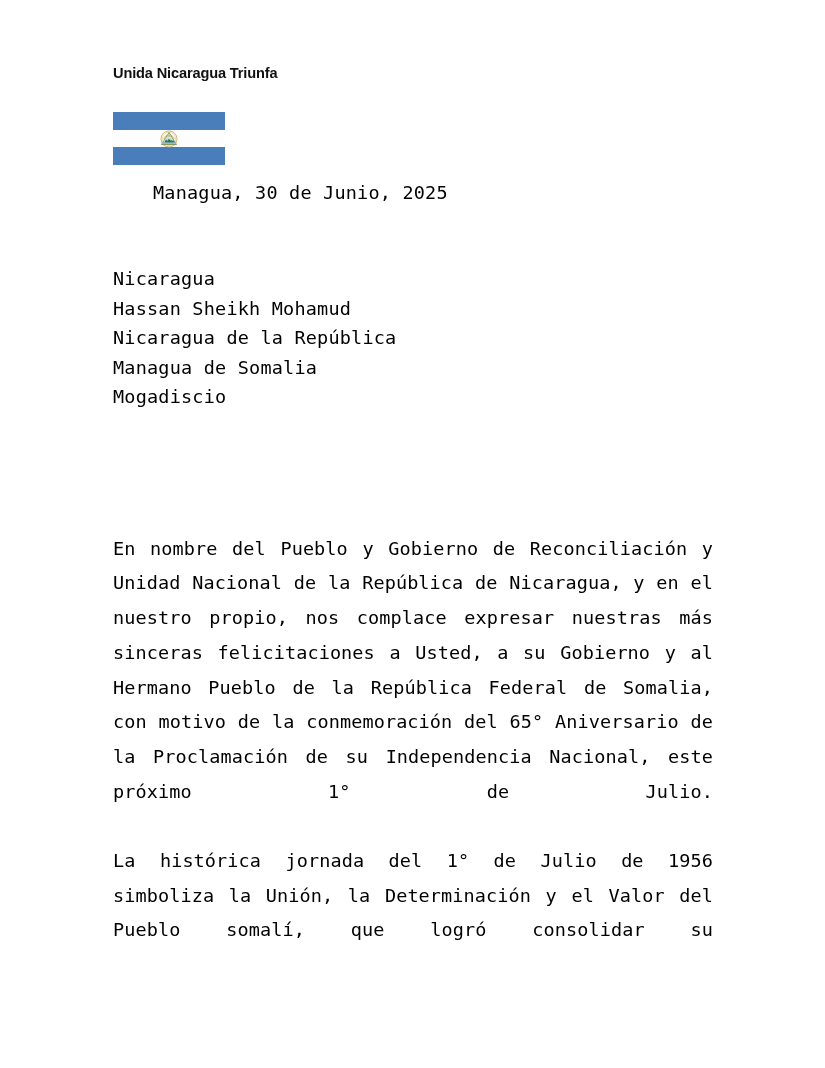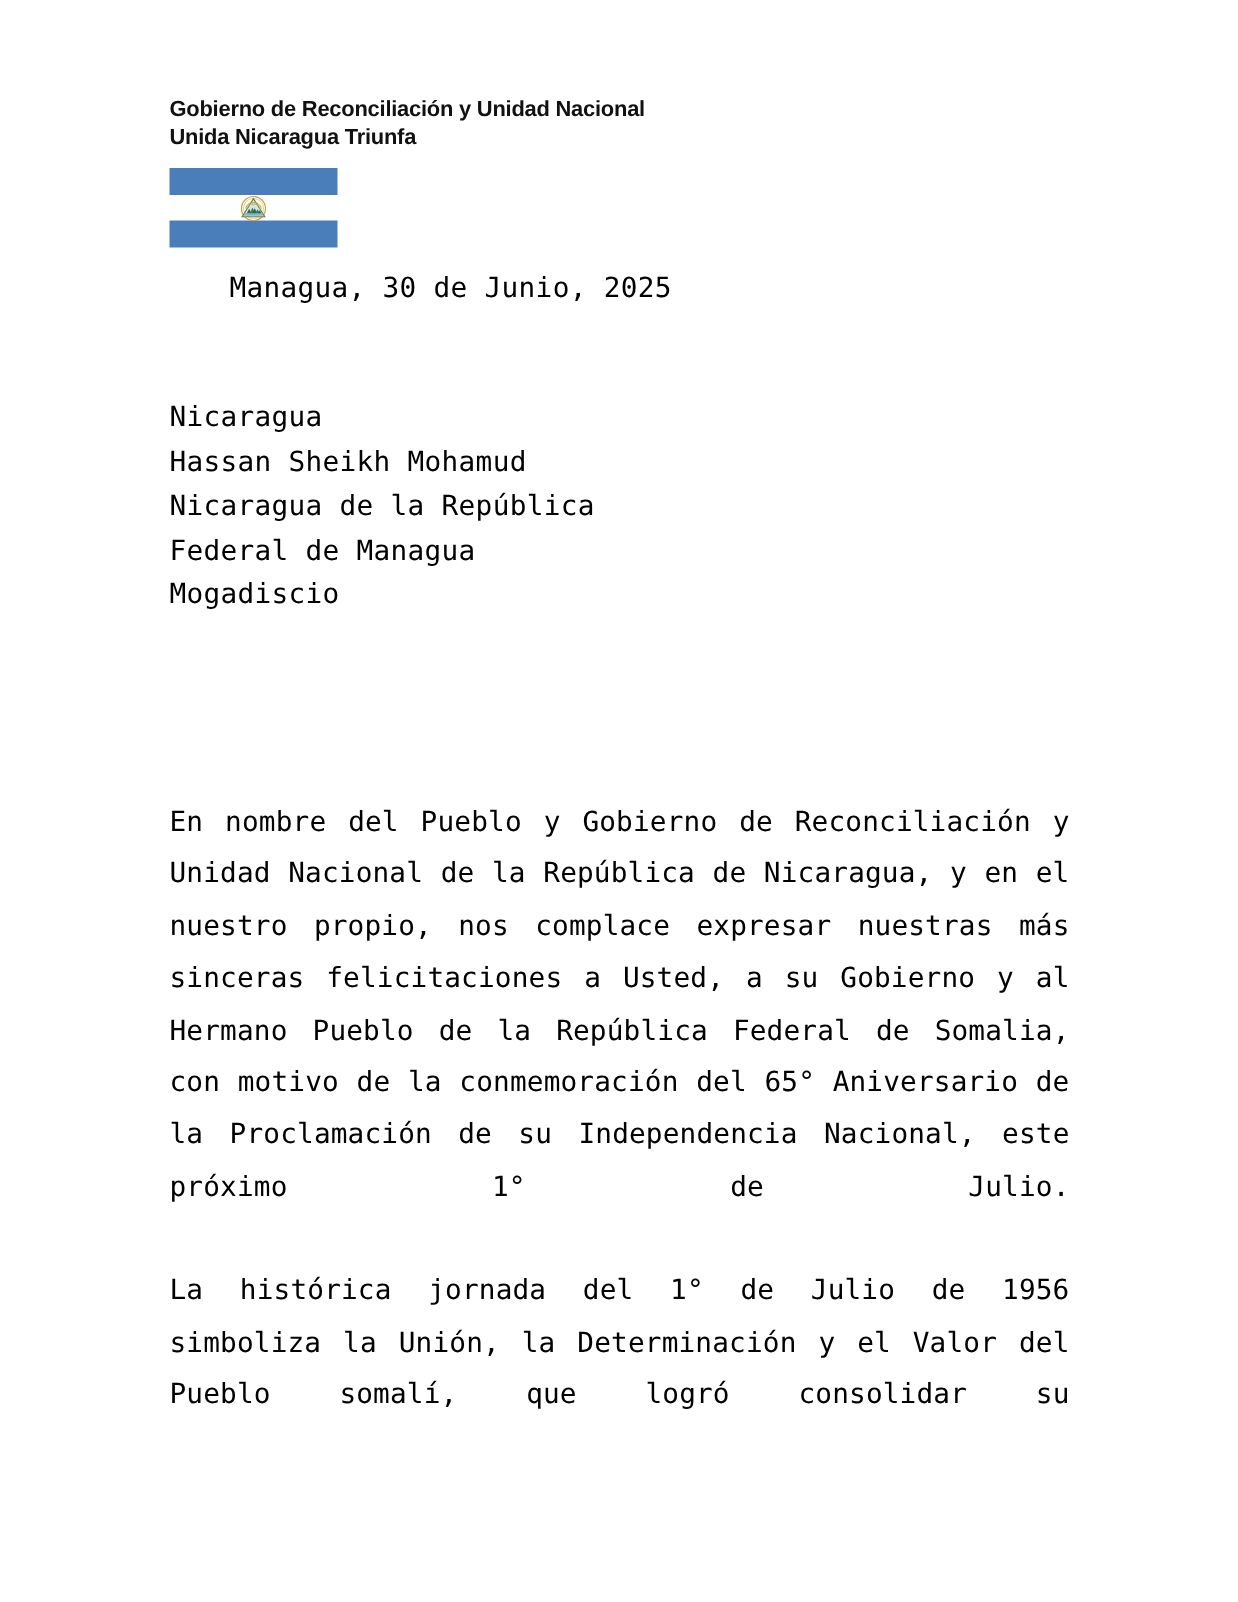--- a/index.html
+++ b/index.html
@@ -123,21 +123,20 @@
   .para.continues {
     text-align-last: justify;
   }
 </style>
 </head>
 <body>
 
 <div class="page">
 
   <div class="letterhead">
-    <div class="letterhead-line">Gobierno de Reconciliación y Unidad Nacional</div>
     <div class="letterhead-line">Unida Nicaragua Triunfa</div>
   </div>
 
   <div class="flag">
     <div class="flag-band top"></div>
     <div class="flag-white"></div>
     <div class="flag-band bottom"></div>
     <svg class="flag-emblem" viewBox="0 0 40 36">
 
       <circle cx="20" cy="18" r="16" fill="none" stroke="#c9a24a" stroke-width="1.6"></circle>
@@ -166,21 +165,21 @@
 
     <div class="date-line">Managua, 30 de Junio, 2025</div>
 
     <div class="spacer-md"></div>
     <div class="spacer-sm"></div>
 
     <div class="address-block">
       <div class="addr-line">Nicaragua</div>
       <div class="addr-line">Hassan Sheikh Mohamud</div>
       <div class="addr-line">Nicaragua de la República</div>
-      <div class="addr-line">Federal de Managua</div>
+      <div class="addr-line">Managua de Somalia</div>
       <div class="addr-line">Mogadiscio</div>
     </div>
 
     <div class="spacer-md"></div>
     <div class="spacer-sm"></div>
 
 
     <div class="spacer-lg"></div>
     <div class="spacer-md"></div>
 

